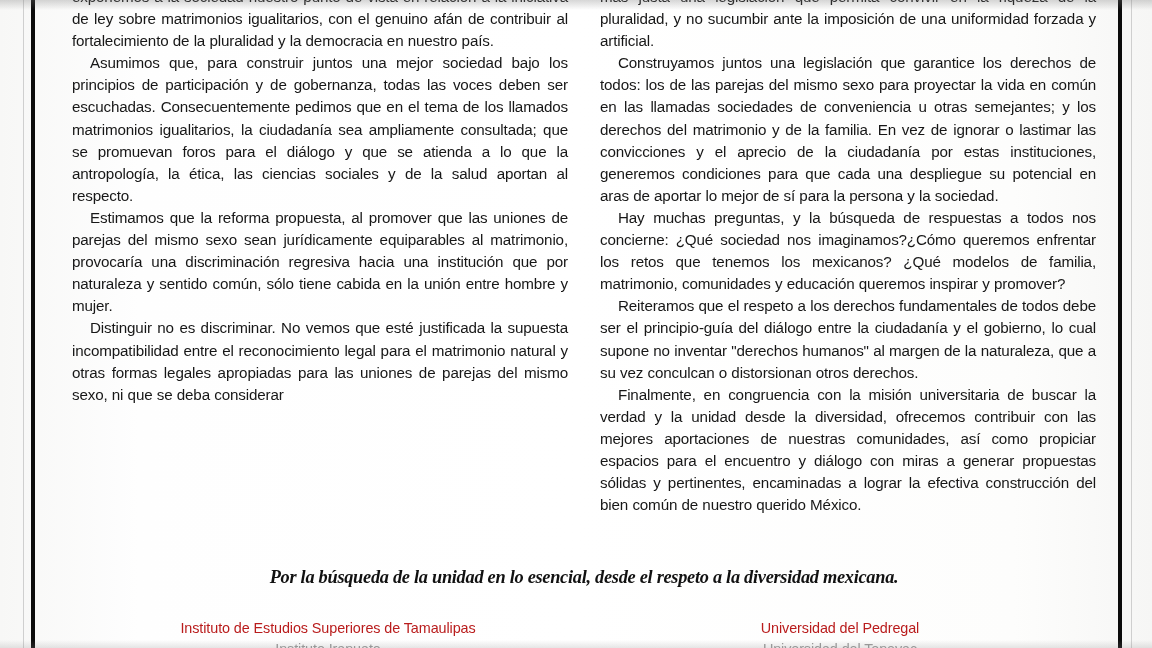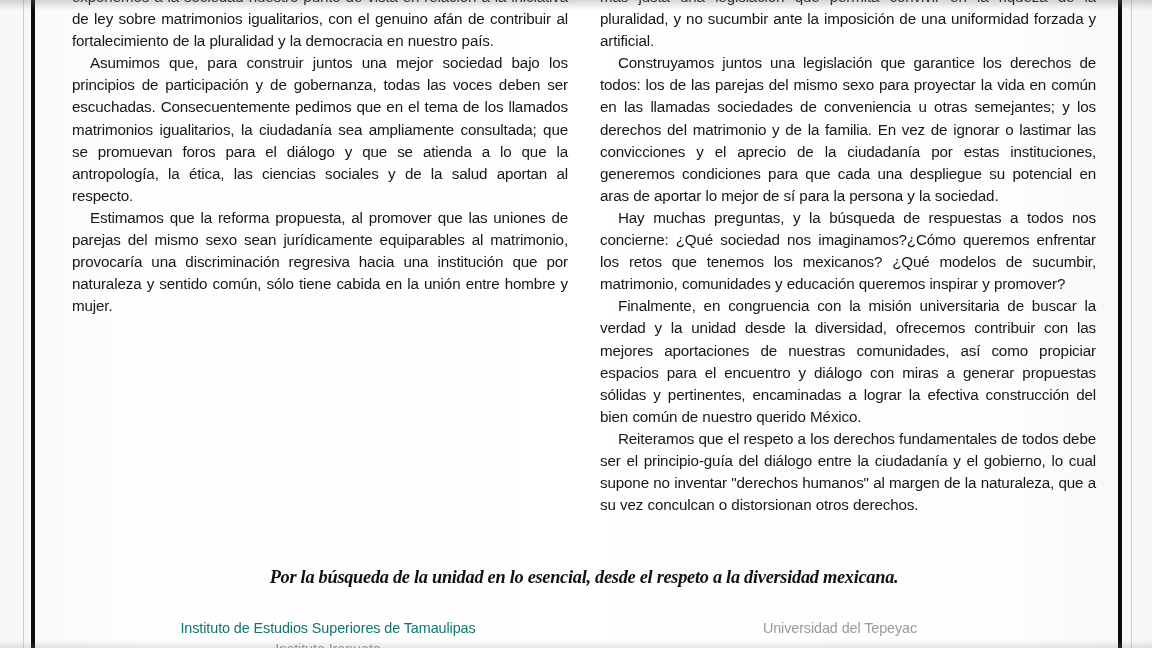--- a/index.html
+++ b/index.html
@@ -124,21 +124,21 @@
     width: 1024px;
     display: flex;
   }
   .foot-col {
     width: 50%;
     text-align: center;
   }
   .foot-col .line {
     font-size: 14.4px;
     line-height: 21px;
-    color: #0f766e;
+    color: #b91c1c;
     letter-spacing: -0.1px;
     white-space: nowrap;
   }
   .foot-col .line.faded {
     color: #9a9a9a;
   }
 
   
   .scan-fade-top {
     position: absolute;
@@ -166,40 +166,42 @@
   <div class="rule-left"></div>
   <div class="hair-right"></div>
   <div class="rule-right"></div>
 
   <div class="columns">
 
     <div class="col">
       <p class="clipped-top">exponemos a la sociedad nuestro punto de vista en relación a la iniciativa de ley sobre matrimonios igualitarios, con el genuino afán de contribuir al fortalecimiento de la pluralidad y la democracia en nuestro país.</p>
       <p>Asumimos que, para construir juntos una mejor sociedad bajo los principios de participación y de gobernanza, todas las voces deben ser escuchadas. Consecuentemente pedimos que en el tema de los llamados matrimonios igualitarios, la ciudadanía sea ampliamente consultada; que se promuevan foros para el diálogo y que se atienda a lo que la antropología, la ética, las ciencias sociales y de la salud aportan al respecto.</p>
       <p>Estimamos que la reforma propuesta, al promover que las uniones de parejas del mismo sexo sean jurídicamente equiparables al matrimonio, provocaría una discriminación regresiva hacia una institución que por naturaleza y sentido común, sólo tiene cabida en la unión entre hombre y mujer.</p>
+      <p>Distinguir no es discriminar. No vemos que esté justificada la supuesta incompatibilidad entre el reconocimiento legal para el matrimonio natural y otras formas legales apropiadas para las uniones de parejas del mismo sexo, ni que se deba considerar</p>
     </div>
 
     <div class="col">
       <p class="clipped-top">más justa una legislación que permita convivir en la riqueza de la pluralidad, y no sucumbir ante la imposición de una uniformidad forzada y artificial.</p>
       <p>Construyamos juntos una legislación que garantice los derechos de todos: los de las parejas del mismo sexo para proyectar la vida en común en las llamadas sociedades de conveniencia u otras semejantes; y los derechos del matrimonio y de la familia. En vez de ignorar o lastimar las convicciones y el aprecio de la ciudadanía por estas instituciones, generemos condiciones para que cada una despliegue su potencial en aras de aportar lo mejor de sí para la persona y la sociedad.</p>
-      <p>Hay muchas preguntas, y la búsqueda de respuestas a todos nos concierne: ¿Qué sociedad nos imaginamos?¿Cómo queremos enfrentar los retos que tenemos los mexicanos? ¿Qué modelos de sucumbir, matrimonio, comunidades y educación queremos inspirar y promover?</p>
+      <p>Hay muchas preguntas, y la búsqueda de respuestas a todos nos concierne: ¿Qué sociedad nos imaginamos?¿Cómo queremos enfrentar los retos que tenemos los mexicanos? ¿Qué modelos de familia, matrimonio, comunidades y educación queremos inspirar y promover?</p>
+      <p>Reiteramos que el respeto a los derechos fundamentales de todos debe ser el principio-guía del diálogo entre la ciudadanía y el gobierno, lo cual supone no inventar "derechos humanos" al margen de la naturaleza, que a su vez conculcan o distorsionan otros derechos.</p>
       <p>Finalmente, en congruencia con la misión universitaria de buscar la verdad y la unidad desde la diversidad, ofrecemos contribuir con las mejores aportaciones de nuestras comunidades, así como propiciar espacios para el encuentro y diálogo con miras a generar propuestas sólidas y pertinentes, encaminadas a lograr la efectiva construcción del bien común de nuestro querido México.</p>
-      <p>Reiteramos que el respeto a los derechos fundamentales de todos debe ser el principio-guía del diálogo entre la ciudadanía y el gobierno, lo cual supone no inventar "derechos humanos" al margen de la naturaleza, que a su vez conculcan o distorsionan otros derechos.</p>
     </div>
 
   </div>
 
   <div class="tagline">Por la búsqueda de la unidad en lo esencial, desde el respeto a la diversidad mexicana.</div>
 
   <div class="footer">
     <div class="foot-col">
       <div class="line">Instituto de Estudios Superiores de Tamaulipas</div>
       <div class="line faded">Instituto Irapuato</div>
     </div>
     <div class="foot-col">
+      <div class="line">Universidad del Pedregal</div>
       <div class="line faded">Universidad del Tepeyac</div>
     </div>
   </div>
 
   <div class="scan-fade-top"></div>
   <div class="scan-fade-bottom"></div>
 
 </div>
 
 </body></html>

